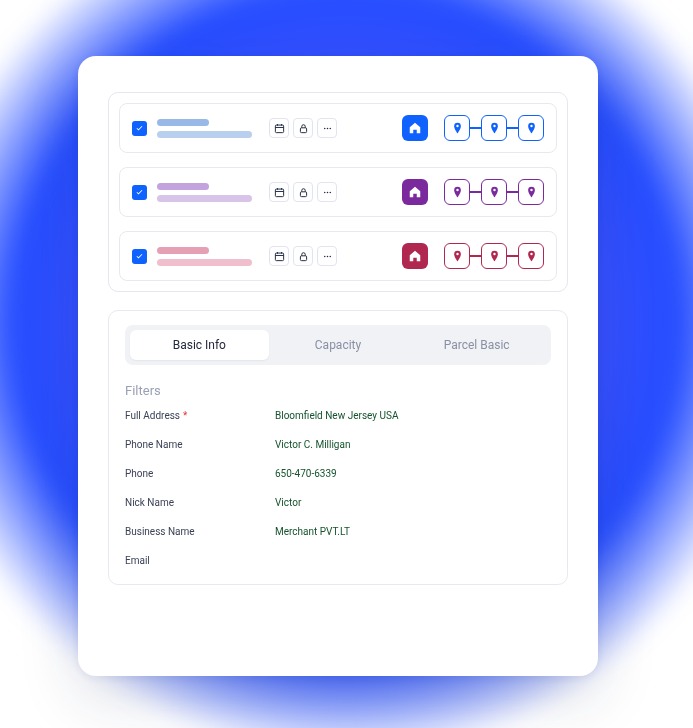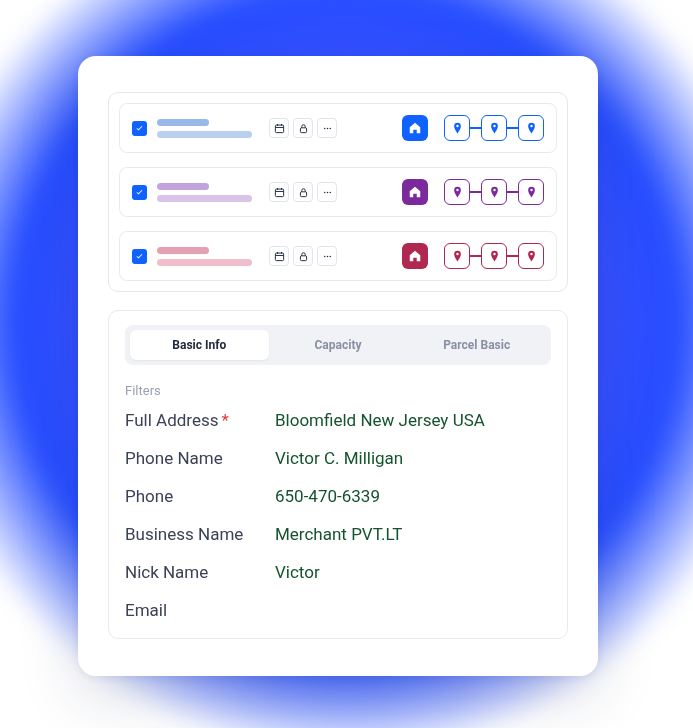--- a/index.html
+++ b/index.html
@@ -158,39 +158,38 @@
       gap: 0;
     }
     .tab {
       flex: 1;
       text-align: center;
       padding: 8px 4px;
       font-size: 12px;
       color: #8a90a3;
       border-radius: 6px;
       cursor: pointer;
-      font-weight: bold;
     }
     .tab.active {
       background: #fff;
       color: #232a3d;
       box-shadow: 0 1px 2px rgba(20,30,50,0.06);
     }
 
     .filters-label {
       font-size: 13px;
       color: #9ba1b4;
       margin: 18px 0 12px 0;
     }
 
     .info-row {
       display: flex;
       align-items: flex-start;
       margin-bottom: 18px;
-      font-size: 17px;
+      font-size: 10px;
     }
     .info-label {
       width: 150px;
       color: #3b4256;
       flex: none;
     }
     .info-label .req { color: #e23a3a; margin-left: 3px; }
     .info-value {
       color: #14532d;
     }
@@ -404,28 +403,28 @@
       <div class="info-label">Phone Name</div>
       <div class="info-value">Victor C. Milligan</div>
     </div>
 
     <div class="info-row">
       <div class="info-label">Phone</div>
       <div class="info-value">650-470-6339</div>
     </div>
 
     <div class="info-row">
+      <div class="info-label">Nick Name</div>
+      <div class="info-value">Victor</div>
+    </div>
+
+    <div class="info-row">
       <div class="info-label">Business Name</div>
       <div class="info-value">Merchant PVT.LT</div>
     </div>
 
     <div class="info-row">
-      <div class="info-label">Nick Name</div>
-      <div class="info-value">Victor</div>
-    </div>
-
-    <div class="info-row">
       <div class="info-label">Email</div>
     </div>
 
   </div>
 
 </div>
 
 </body></html>

